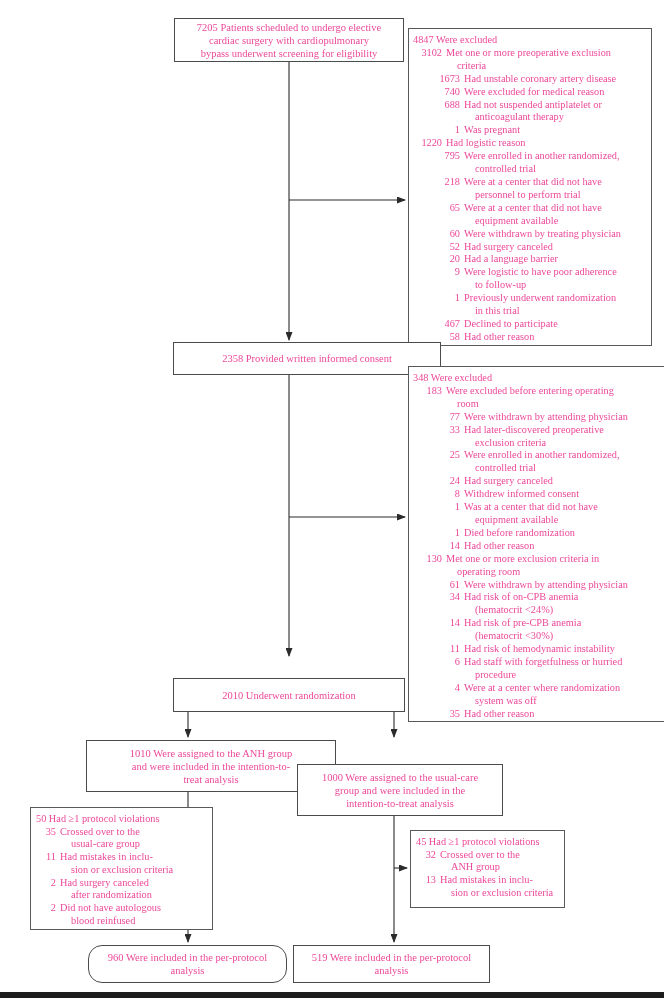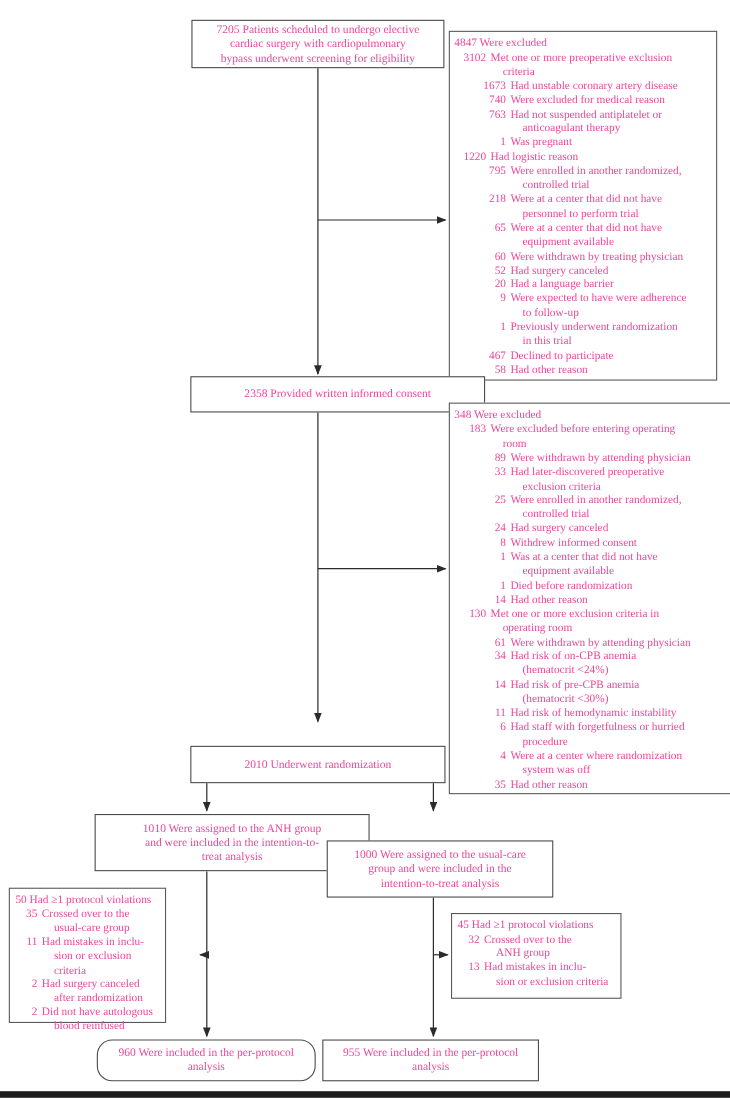--- a/index.html
+++ b/index.html
@@ -68,21 +68,21 @@
       </div>
       <div class="row l2">
         <span class="num">1673</span>
         <span class="txt">Had unstable coronary artery disease</span>
       </div>
       <div class="row l2">
         <span class="num">740</span>
         <span class="txt">Were excluded for medical reason</span>
       </div>
       <div class="row l2">
-        <span class="num">763</span>
+        <span class="num">688</span>
         <span class="txt">Had not suspended antiplatelet or
 anticoagulant therapy</span>
       </div>
       <div class="row l2">
         <span class="num">1</span>
         <span class="txt">Was pregnant</span>
       </div>
       <div class="row l1">
         <span class="num">1220</span>
         <span class="txt">Had logistic reason</span>
@@ -109,21 +109,21 @@
       <div class="row l2">
         <span class="num">52</span>
         <span class="txt">Had surgery canceled</span>
       </div>
       <div class="row l2">
         <span class="num">20</span>
         <span class="txt">Had a language barrier</span>
       </div>
       <div class="row l2">
         <span class="num">9</span>
-        <span class="txt">Were expected to have were adherence
+        <span class="txt">Were logistic to have poor adherence
 to follow-up</span>
       </div>
       <div class="row l2">
         <span class="num">1</span>
         <span class="txt">Previously underwent randomization
 in this trial</span>
       </div>
       <div class="row l2">
         <span class="num">467</span>
         <span class="txt">Declined to participate</span>
@@ -139,21 +139,21 @@
   <div class="box lbox xbox" style="left:408px; top:366px; width:280px; height:356px;">
       <div class="row l0">
         <span class="txt">348 Were excluded</span>
       </div>
       <div class="row l1">
         <span class="num">183</span>
         <span class="txt">Were excluded before entering operating
 room</span>
       </div>
       <div class="row l2">
-        <span class="num">89</span>
+        <span class="num">77</span>
         <span class="txt">Were withdrawn by attending physician</span>
       </div>
       <div class="row l2">
         <span class="num">33</span>
         <span class="txt">Had later-discovered preoperative
 exclusion criteria</span>
       </div>
       <div class="row l2">
         <span class="num">25</span>
         <span class="txt">Were enrolled in another randomized,
@@ -222,21 +222,21 @@
   <div class="box cbox" style="left:173px; top:678px; width:232px; height:34px;">2010 Underwent randomization</div>
 
   <div class="box cbox" style="left:86px; top:740px; width:250px; height:52px;">1010 Were assigned to the ANH group
 and were included in the intention-to-
 treat analysis</div>
 
   <div class="box cbox" style="left:297px; top:764px; width:206px; height:52px;">1000 Were assigned to the usual-care
 group and were included in the
 intention-to-treat analysis</div>
 
-  <div class="box lbox vbox" style="left:8px; top:807px; width:143px; height:123px;">
+  <div class="box lbox vbox" style="left:30px; top:807px; width:183px; height:123px;">
       <div class="row l0">
         <span class="txt">50 Had ≥1 protocol violations</span>
       </div>
       <div class="row l1">
         <span class="num">35</span>
         <span class="txt">Crossed over to the
 usual-care group</span>
       </div>
       <div class="row l1">
         <span class="num">11</span>
@@ -267,17 +267,17 @@
       <div class="row l1">
         <span class="num">13</span>
         <span class="txt">Had mistakes in inclu-
 sion or exclusion criteria</span>
       </div>
     </div>
 
   <div class="box cbox" style="left:88px; top:945px; width:199px; height:38px;border-radius:14px;">960 Were included in the per-protocol
 analysis</div>
 
-  <div class="box cbox" style="left:293px; top:945px; width:197px; height:38px;">955 Were included in the per-protocol
+  <div class="box cbox" style="left:293px; top:945px; width:197px; height:38px;">519 Were included in the per-protocol
 analysis</div>
 
   <div id="bottom-rule"></div>
 </div>
 
 </body></html>

